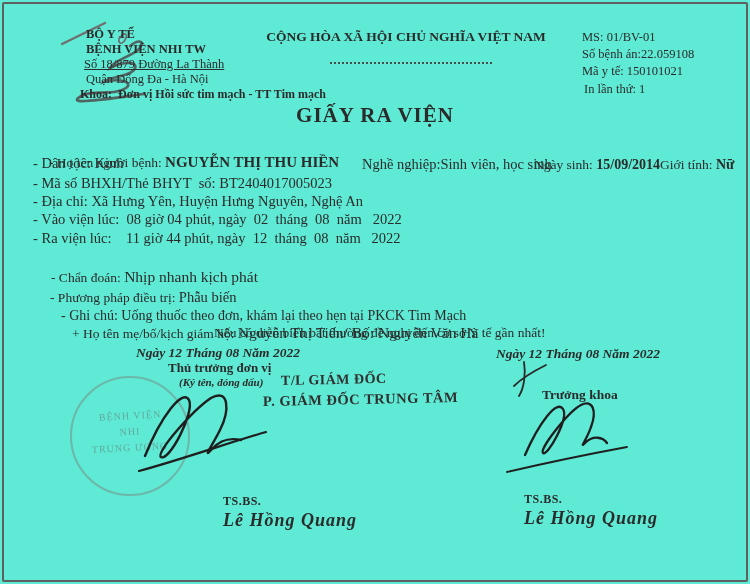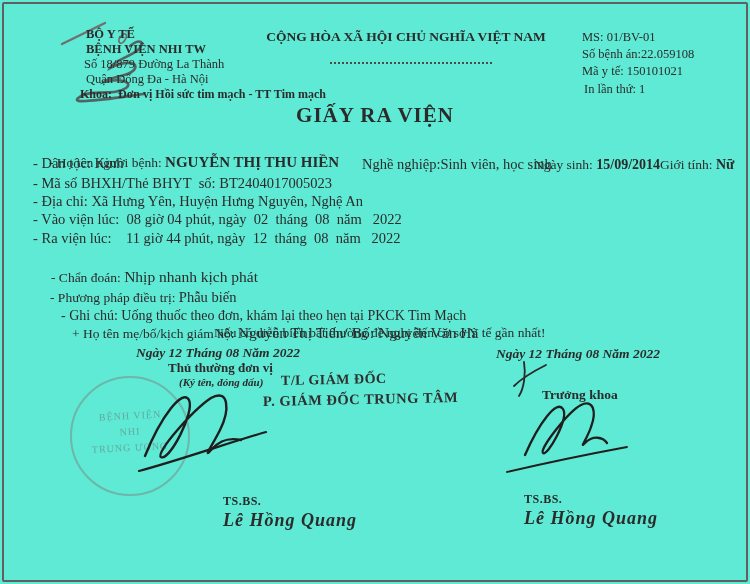--- a/index.html
+++ b/index.html
@@ -34,21 +34,21 @@
 
   <svg class="abs" style="left:50px;top:14px;" width="130" height="95" viewBox="0 0 130 95">
     <path d="M12,30 L55,9" stroke="#707070" stroke-width="2.4" fill="none" stroke-linecap="round"></path>
     <path d="M70,24 c4,-7 9,-4 5,2 c-4,6 -8,3 -5,-4" stroke="#6a6a6a" stroke-width="1.6" fill="none"></path>
     <path d="M80,32 C90,24 96,28 88,36 C78,44 64,46 60,54 C76,46 90,48 84,56 C76,64 60,62 54,68 C70,64 84,68 76,74 C64,82 46,76 36,80 C26,84 22,88 36,87 C56,86 78,82 94,80" stroke="#4e4e4e" stroke-width="2.6" fill="none" stroke-linecap="round" opacity=".85"></path>
     <path d="M30,82 C40,78 50,80 58,78" stroke="#5a5a5a" stroke-width="2" fill="none" opacity=".7"></path>
   </svg>
 
   <div class="abs hsmall b" style="left:86px;top:27px;">BỘ Y TẾ</div>
   <div class="abs hsmall b" style="left:86px;top:42px;">BỆNH VIỆN NHI TW</div>
-  <div class="abs hsmall" style="left:84px;top:57px;">Số 18/879 Đường La Thành</div>
+  <div class="abs hsmall" style="left:84px;top:57px;text-decoration:underline;">Số 18/879 Đường La Thành</div>
   <div class="abs hsmall" style="left:86px;top:72px;">Quận Đống Đa - Hà Nội</div>
   <div class="abs b" style="left:80px;top:88px;font-size:12px;">Khoa:  Đơn vị Hồi sức tim mạch - TT Tim mạch</div>
 
   <div class="abs b center-col" style="left:250px;top:29px;width:312px;font-size:13.5px;">CỘNG HÒA XÃ HỘI CHỦ NGHĨA VIỆT NAM</div>
   <div class="abs dotted" style="left:330px;top:62px;width:162px;"></div>
 
   <div class="abs hsmall" style="left:582px;top:30px;">MS: 01/BV-01</div>
   <div class="abs hsmall" style="left:582px;top:47px;">Số bệnh án:22.059108</div>
   <div class="abs hsmall" style="left:582px;top:64px;">Mã y tế: 150101021</div>
   <div class="abs hsmall" style="left:584px;top:82px;">In lần thứ: 1</div>
@@ -80,21 +80,21 @@
     <span class="lbl">- Phương pháp điều trị: </span><span style="font-size:14.5px;">Phẫu biến</span>
   </div>
   <div class="abs row" style="left:33px;top:308px;font-size:14px;margin-left:28px;">- Ghi chú: Uống thuốc theo đơn, khám lại theo hẹn tại PKCK Tim Mạch</div>
   <div class="abs" style="left:56px;top:306px;">
     <span class="lbl">+ Họ tên mẹ/bố/kịch giám hộ: </span><span class="val-lg">Nguyễn Thị Tiến/ Bố: Nguyễn Văn Hà</span>
   </div>
 
   <div class="abs" style="left:214px;top:325px;font-size:13.5px;">Nếu có diễn biến bất thường đề nghị đến cơ sở Y tế gần nhất!</div>
 
   <div class="abs date-line" style="left:136px;top:345px;">Ngày 12 Tháng 08 Năm 2022</div>
-  <div class="abs b" style="left:168px;top:361px;font-size:13px;">Thủ thường đơn vị</div>
+  <div class="abs b" style="left:168px;top:361px;font-size:13px;">Thủ trưởng đơn vị</div>
   <div class="abs i b" style="left:179px;top:376px;font-size:11px;">(Ký tên, đóng dấu)</div>
   <div class="abs stamp-title" style="left:281px;top:372px;font-size:14px;">T/L GIÁM ĐỐC</div>
   <div class="abs stamp-title" style="left:263px;top:391px;font-size:14.5px;">P. GIÁM ĐỐC TRUNG TÂM</div>
 
   <div class="round-stamp">
     <div class="stline" style="top:32px;">BỆNH VIỆN</div>
     <div class="stline" style="top:48px;">NHI</div>
     <div class="stline" style="top:64px;">TRUNG ƯƠNG</div>
   </div>
 

